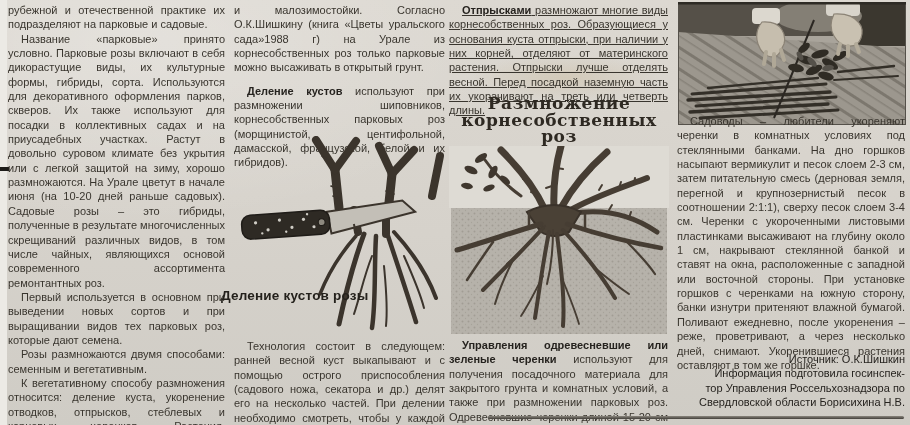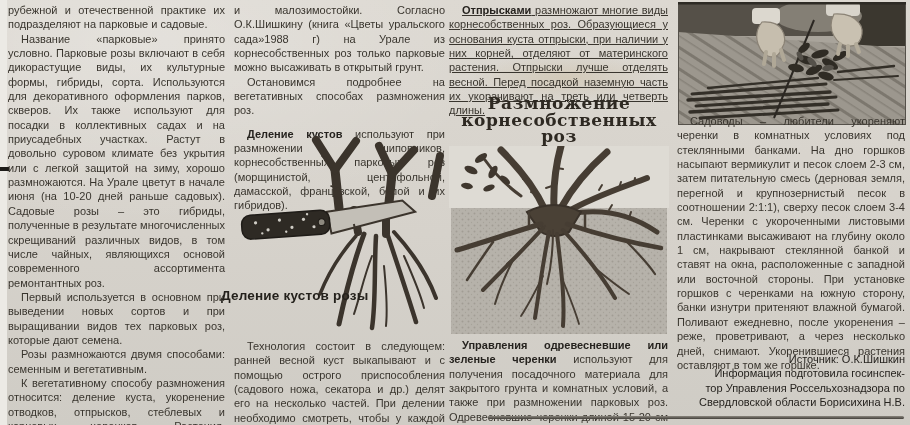--- a/index.html
+++ b/index.html
@@ -61,21 +61,20 @@
     <p>рубежной и отечественной практике их подразделяют на парковые и садовые.</p>
     <p class="ind">Название «парковые» принято условно. Парковые розы включают в себя дикорастущие виды, их культурные формы, гибриды, сорта. Используются для декоративного оформления парков, скверов. Их также используют для посадки в коллективных садах и на приусадебных участках.  Растут в довольно суровом климате без укрытия или с легкой защитой на зиму, хорошо размножаются. На Урале цветут в начале июня (на 10-20 дней раньше садовых). Садовые розы – это гибриды, полученные в результате многочисленных скрещиваний различных видов, в том числе чайных, являющихся основой современного ассортимента ремонтантных роз.</p>
     <p class="ind">Первый используется в основном при выведении новых сортов и при выращивании видов тех парковых роз, которые дают семена.</p>
     <p class="ind">Розы размножаются двумя способами: семенным и вегетативным.</p>
     <p class="ind">К вегетативному способу размножения относится: деление куста, укоренение отводков, отпрысков, стеблевых и корневых черенков. Растения, размноженные таким способом, называются корнесобственными. В случае гибели наземной части из корневой шейки у них образуются побеги того же сорта.</p>
 
   </div>
 
   <div class="col" style="left:234px;top:3px;width:211px;">
     <p>и малозимостойки. Согласно О.К.Шишкину (книга «Цветы уральского сада»1988 г) на Урале из корнесобственных роз только парковые можно высаживать в открытый грунт.</p>
-    <p class="ind">Остановимся подробнее на вегетативных способах размножения роз.</p>
     <p class="ind gap"><span class="lead">Деление кустов</span><span> используют при размножении шиповников, корнесобственных парковых роз (морщинистой, центифольной, дамасской, французской, белой и их гибридов).</span></p>
   </div>
 
   <svg class="draw" style="left:236px;top:136px;" width="210" height="196" viewBox="0 0 210 196">
     <g stroke="#3b342c" fill="none" stroke-linecap="round">
 
       <path d="M103,72 L99,34" stroke-width="9"></path>
       <path d="M99,34 L80,4" stroke-width="8"></path>
       <path d="M99,34 L120,5" stroke-width="8"></path>
       <path d="M152,76 L156,38" stroke-width="9"></path>

